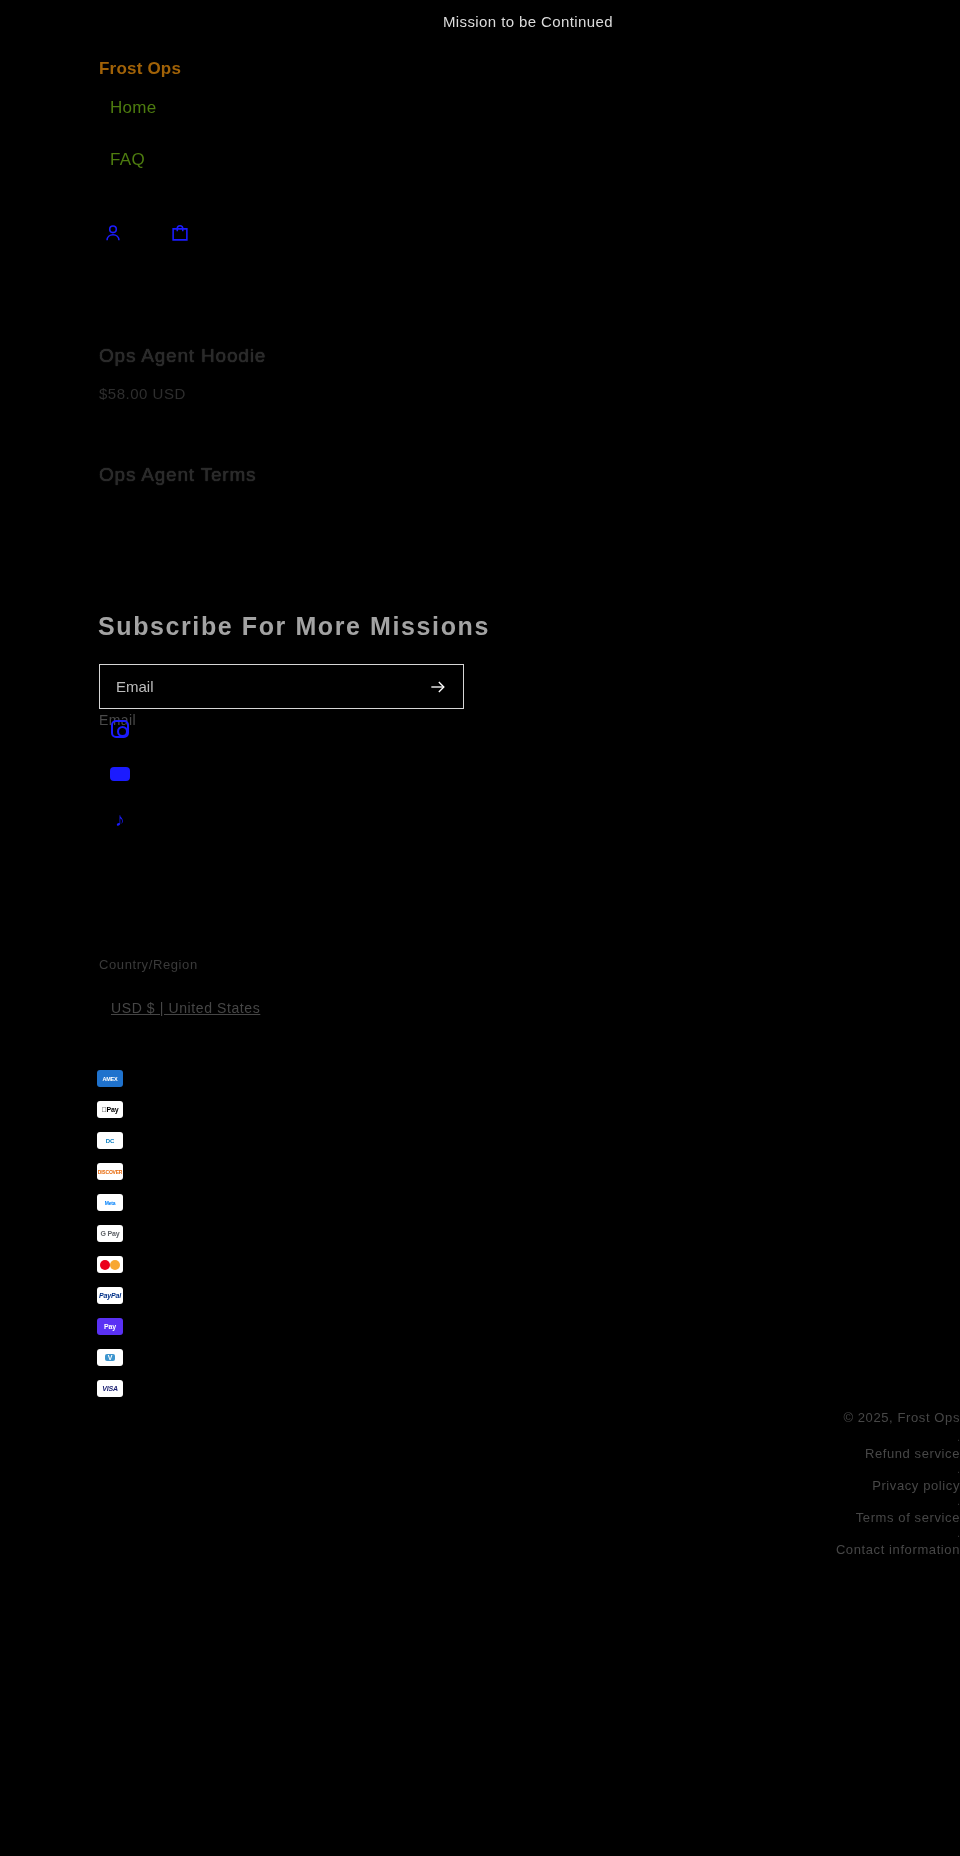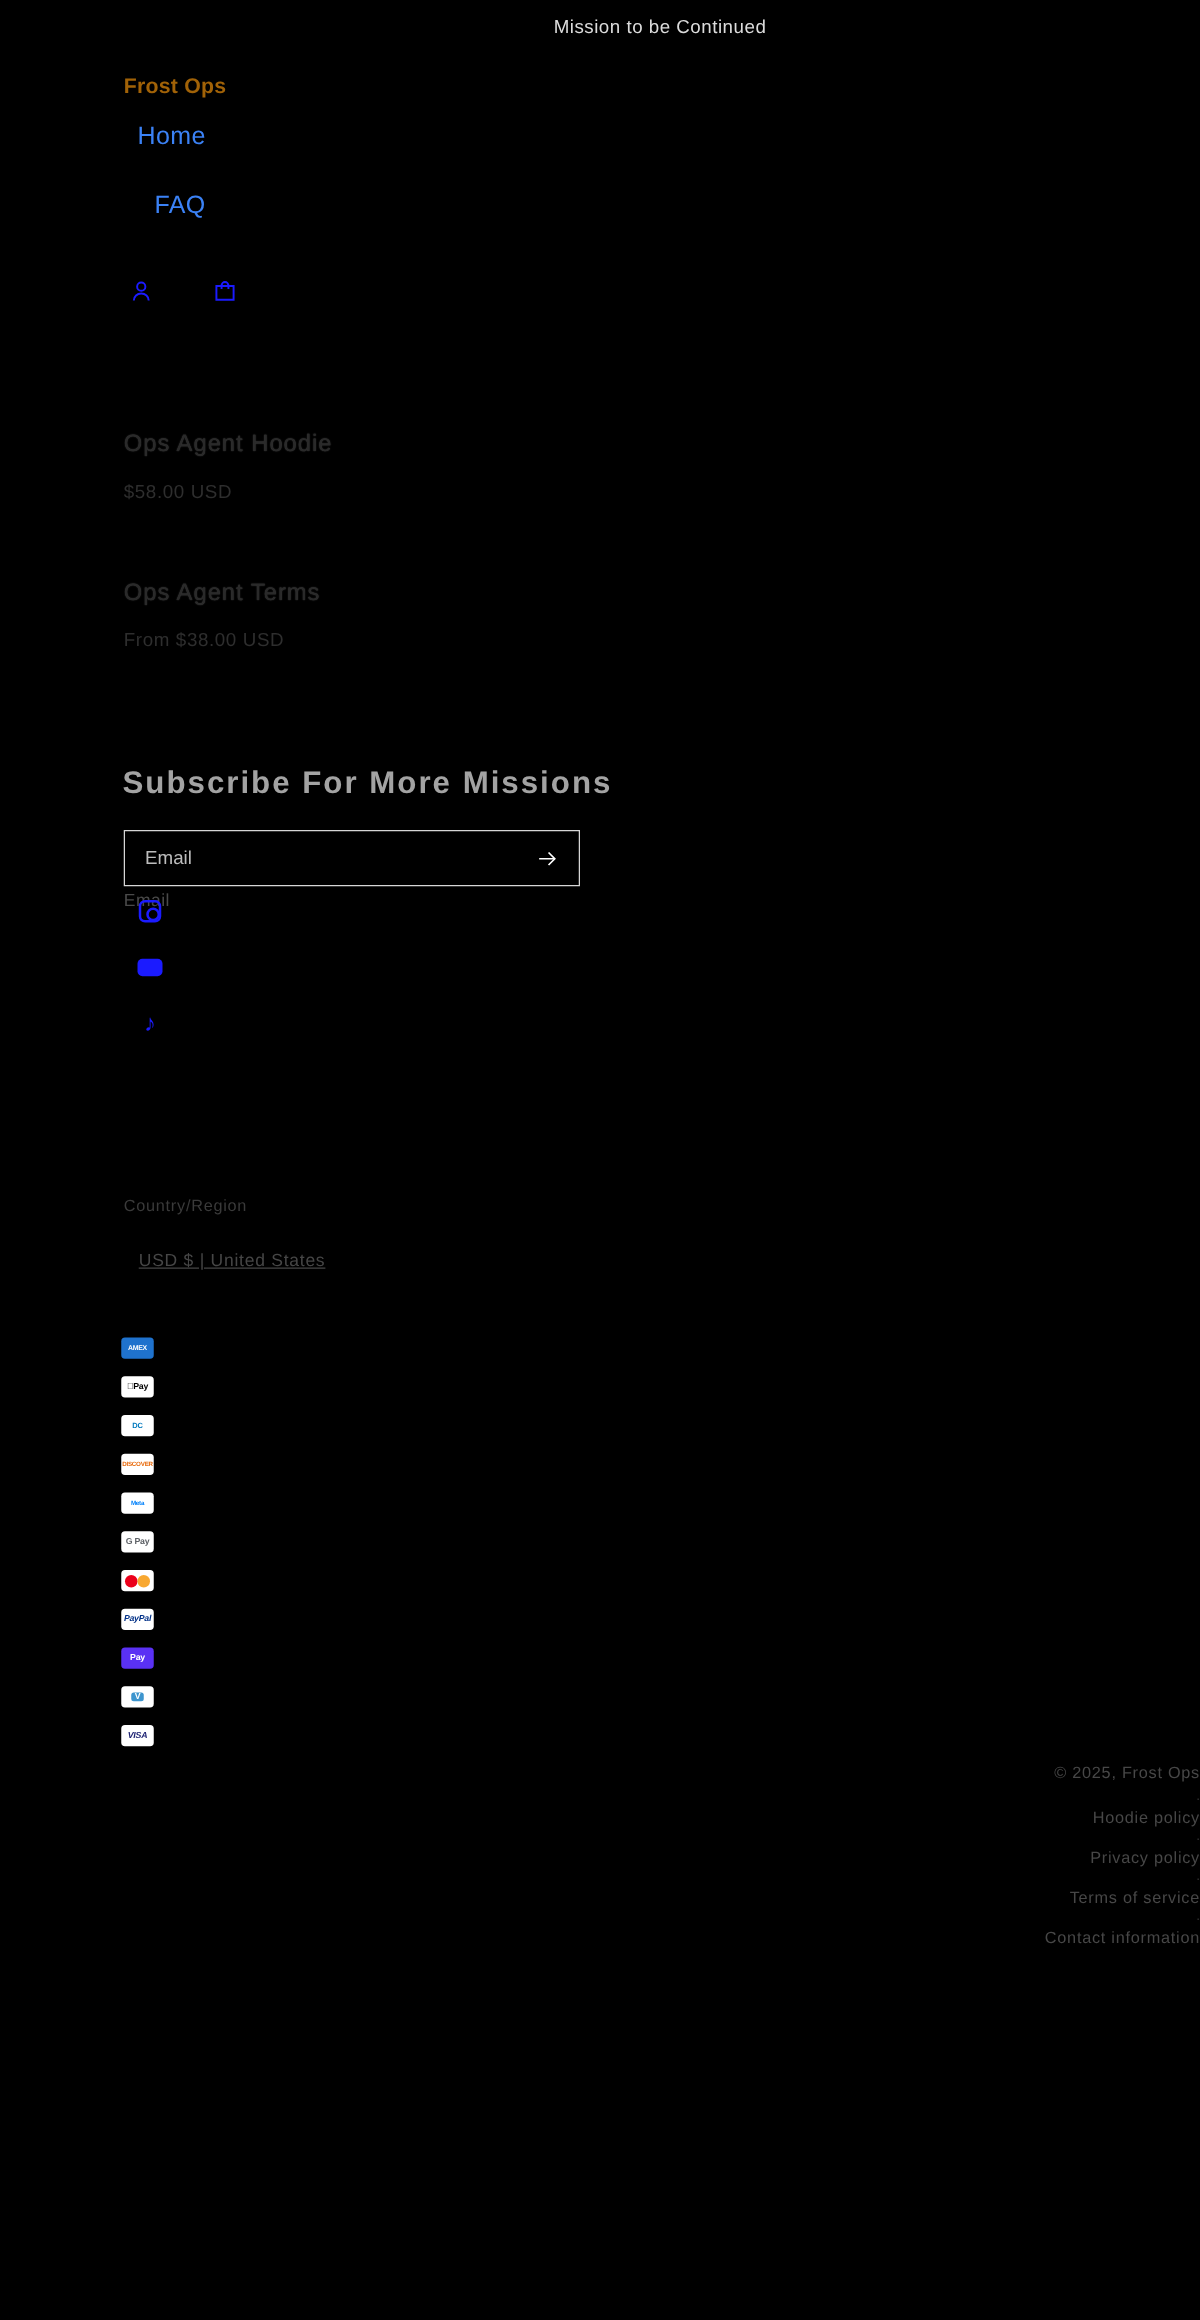--- a/index.html
+++ b/index.html
@@ -21,22 +21,22 @@
   }
 
   
   .brand {
     position: absolute; left: 51px; top: 59px;
     font-size: 17px; font-weight: 700; color: #a16207;
     letter-spacing: .2px;
   }
   .nav { position: absolute; left: 62px; top: 92px; }
   .nav a {
-    display: block; color: #3b82f6; text-decoration: none;
-    font-size: 20px; padding: 6px 0 6px 0; letter-spacing: .3px; text-align: right;
+    display: block; color: #4d7c0f; text-decoration: none;
+    font-size: 17px; padding: 6px 0 6px 0; letter-spacing: .3px;
   }
   .nav a.faq { margin-top: 20px; }
 
   .header-icons { position: absolute; left: 48px; top: 216px; display: flex; gap: 33px; }
   .icon-btn { width: 34px; height: 34px; display: flex; align-items: center; justify-content: center; cursor: pointer; }
   .icon-btn svg { stroke: #1b1bff; fill: none; stroke-width: 1.7; }
 
   
   .products { position: absolute; left: 51px; top: 345px; width: 500px; }
   .product { margin-bottom: 60px; }
@@ -160,21 +160,20 @@
     </div>
   </div>
 
   <div class="products">
     <div class="product">
       <div class="product-title">Ops Agent Hoodie</div>
       <div class="product-price">$58.00 USD</div>
     </div>
     <div class="product">
       <div class="product-title">Ops Agent Terms</div>
-      <div class="product-price">From $38.00 USD</div>
     </div>
   </div>
 
   <div class="news-heading">Subscribe For More Missions</div>
   <form class="news-form">
     <input type="email" placeholder="Email" style="">
     <button class="news-submit">
       <svg viewBox="0 0 24 24" width="20" height="20">
           <path d="M4 12h15"></path>
           <path d="M13 6l6 6-6 6"></path>
@@ -213,21 +212,21 @@
     <div class="pay pay-shop">Pay</div>
     <div class="pay pay-venmo">
         <b>V</b>
       </div>
     <div class="pay pay-visa">VISA</div>
   </div>
 
   <div class="legal">
     <div class="copy">© 2025, Frost Ops</div>
     <div class="dot">.</div>
-    <a href="#">Hoodie policy</a>
+    <a href="#">Refund service</a>
     <div class="dot">.</div>
     <a href="#">Privacy policy</a>
     <div class="dot">.</div>
     <a href="#">Terms of service</a>
     <div class="dot">.</div>
     <a href="#">Contact information</a>
   </div>
 
 </div>
 

